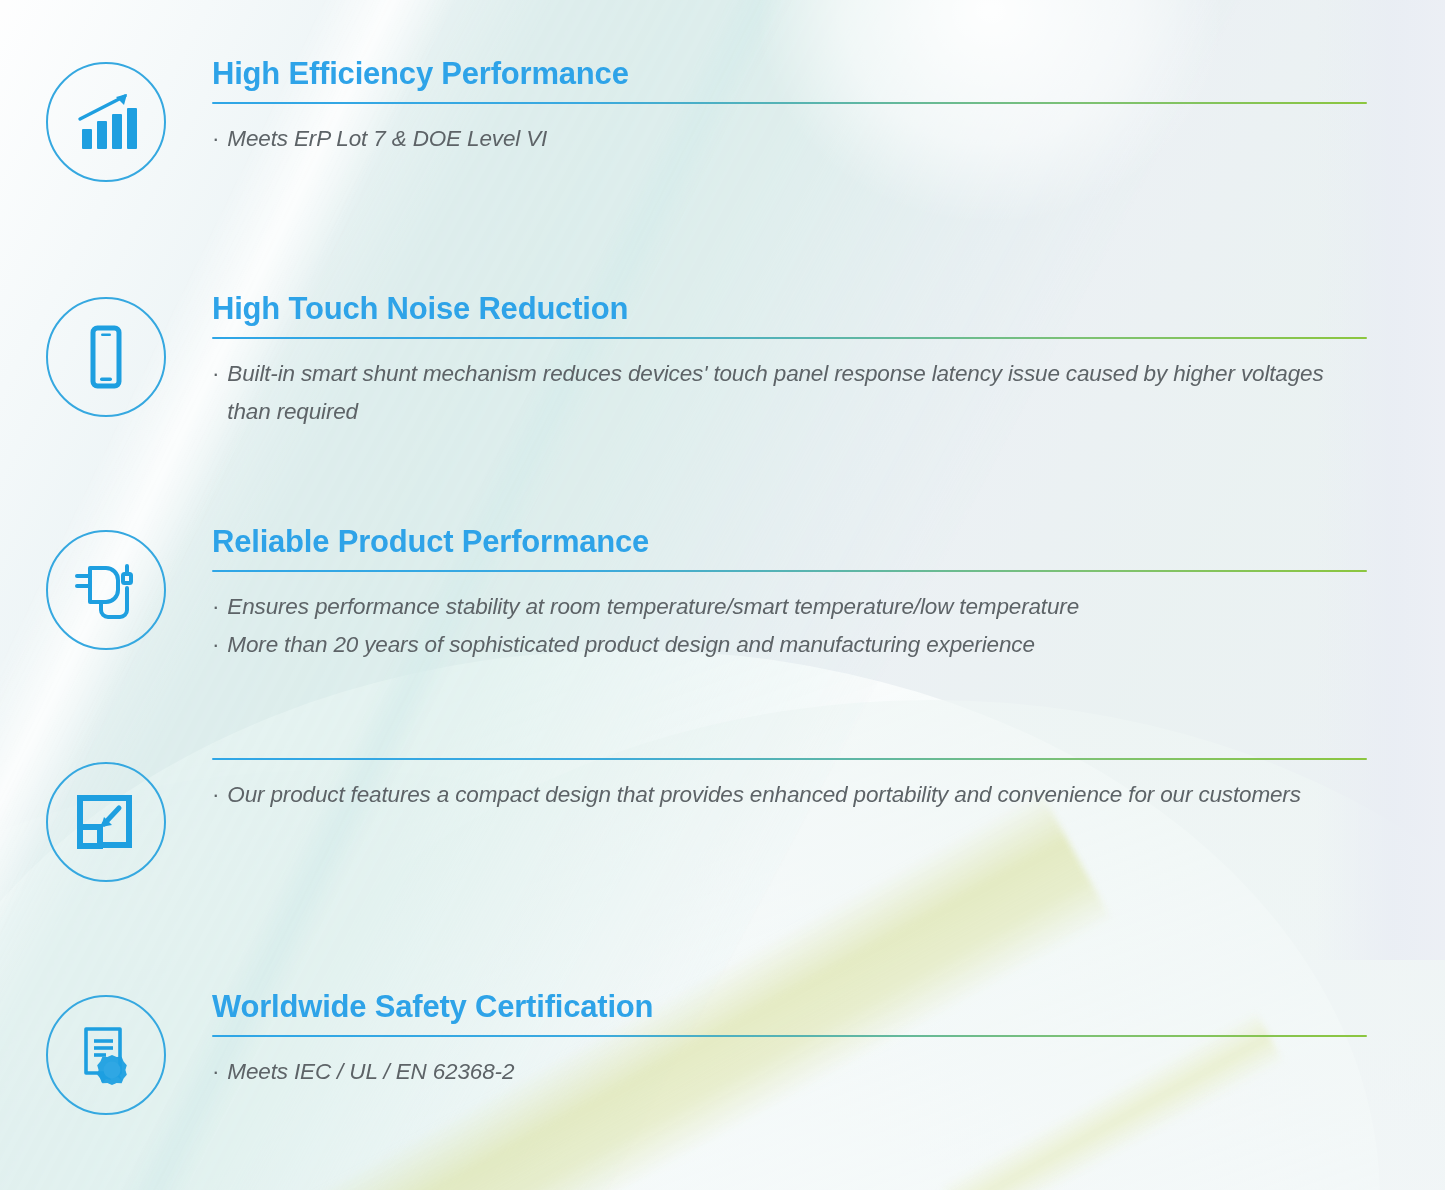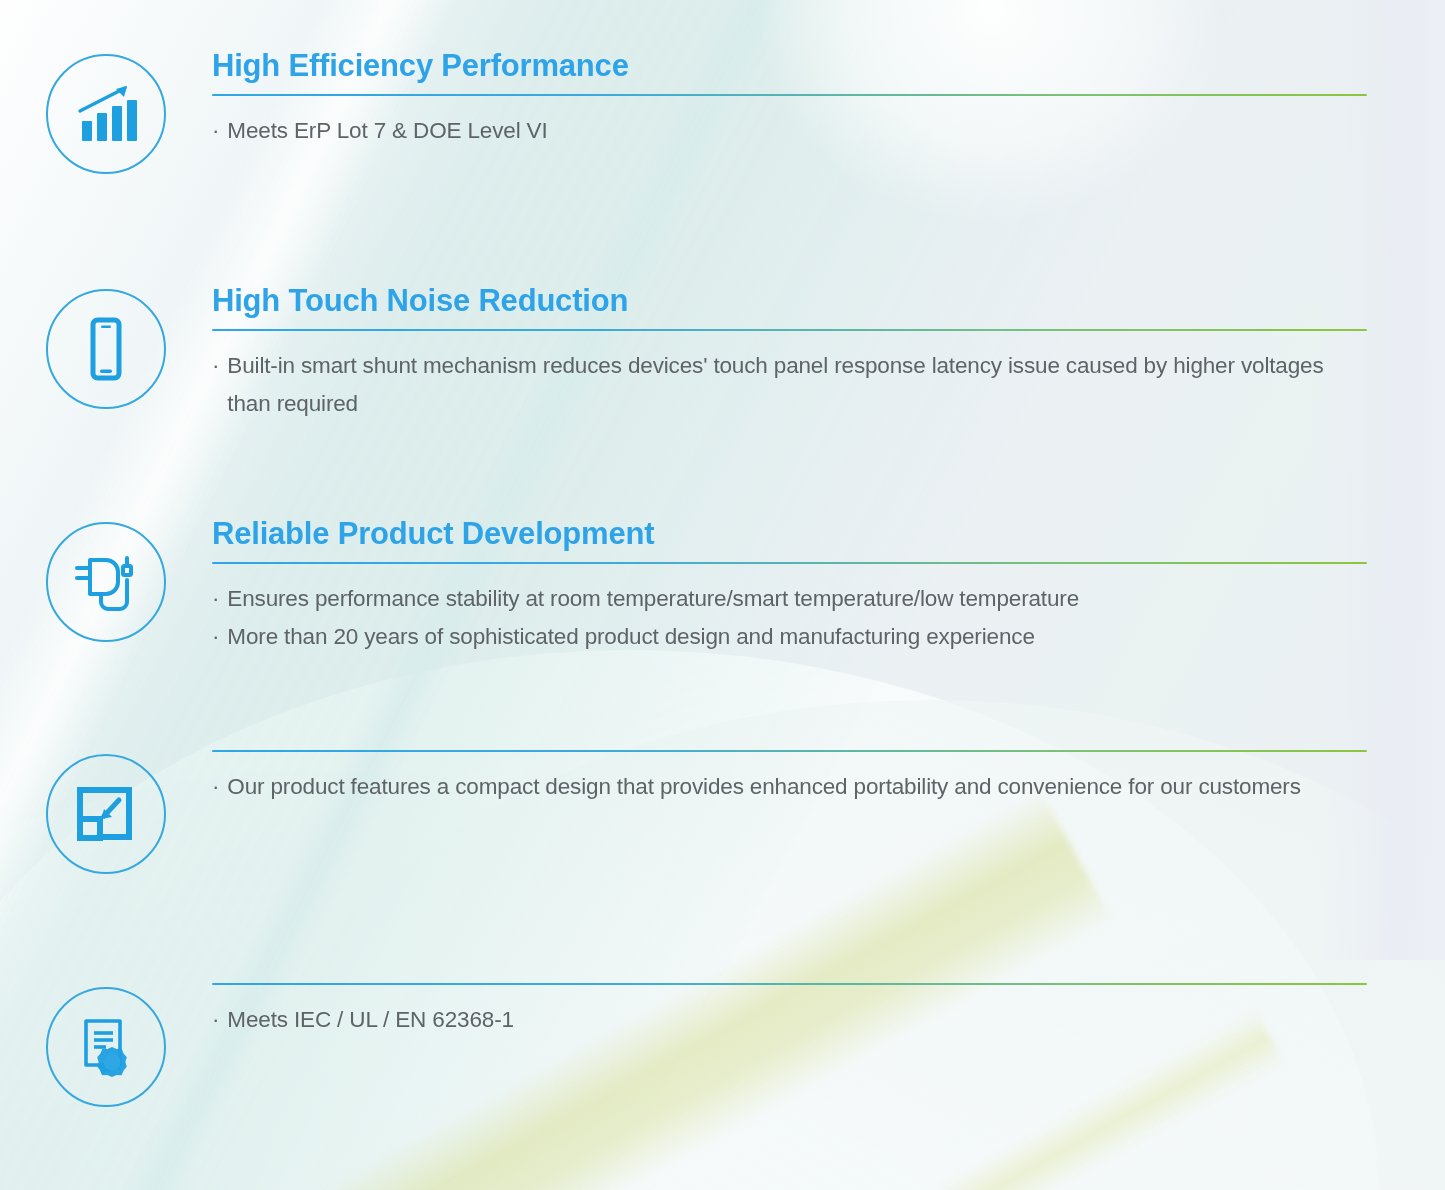--- a/index.html
+++ b/index.html
@@ -181,20 +181,21 @@
     position: relative;
     z-index: 5;
     padding: 0;
   }
   .feature {
     position: absolute;
     left: 0;
     width: 1445px;
     display: flex;
     align-items: flex-start;
+    margin-top: 8px;
   }
   .icon-wrap {
     width: 212px;
     flex: 0 0 212px;
     display: flex;
     justify-content: center;
     padding-top: 4px;
   }
   .icon-circle {
     width: 120px;
@@ -235,21 +236,21 @@
     color: #5d6367;
     font-size: 22.5px;
     line-height: 1.72;
     letter-spacing: -0.15px;
   }
   .bullet .dot {
     flex: 0 0 auto;
     margin-right: 8px;
     color: #5d6367;
   }
-  .bullet .btext { flex: 1 1 auto; }
+  .bullet .btext { flex: 1 1 auto; font-style: italic; }
 </style>
 </head>
 <body>
 
 <div class="page">
 
   <div class="bg-layer bg-wash-a"></div>
   <div class="bg-layer">
     <div class="bg-sweep"></div>
     <div class="bg-sweep-2"></div>
@@ -325,21 +326,21 @@
               <line x1="9" y1="24" x2="21" y2="24"></line>
               <line x1="9" y1="34" x2="21" y2="34"></line>
               <path d="M33 50 v8 a7 7 0 0 0 7 7 h12 a7 7 0 0 0 7 -7 v-22"></path>
               <rect x="55" y="22" width="8" height="9" rx="1.5"></rect>
               <line x1="59" y1="14" x2="59" y2="22"></line>
             </g>
           </svg>
         </div>
       </div>
       <div class="feature-body">
-        <div class="feature-title">Reliable Product Development</div>
+        <div class="feature-title">Reliable Product Performance</div>
         <div class="divider"></div>
         <div class="bullets">
           <div class="bullet">
             <span class="dot">·</span>
             <span class="btext">Ensures performance stability at room temperature/smart temperature/low temperature</span>
           </div>
           <div class="bullet">
             <span class="dot">·</span>
             <span class="btext">More than 20 years of sophisticated product  design and manufacturing experience</span>
           </div>
@@ -389,24 +390,25 @@
             </g>
             <g>
               <path d="M42 36 l4.6 2.0 l5.0 -0.2 l2.0 4.6 l3.2 3.8 l-1.4 4.8 l1.4 4.8 l-3.2 3.8 l-2.0 4.6 l-5.0 -0.2 l-4.6 2.0 l-4.6 -2.0 l-5.0 0.2 l-2.0 -4.6 l-3.2 -3.8 l1.4 -4.8 l-1.4 -4.8 l3.2 -3.8 l2.0 -4.6 l5.0 0.2 z" fill="#1e9fe0" opacity="0.95"></path>
               <circle cx="42" cy="51" r="8.5" fill="#ffffff" opacity="0.0"></circle>
               <circle cx="42" cy="51" r="8.5" fill="#2fa7e4"></circle>
             </g>
           </svg>
         </div>
       </div>
       <div class="feature-body">
+        <div class="feature-title">Worldwide Safety Certification</div>
         <div class="divider"></div>
         <div class="bullets">
           <div class="bullet">
             <span class="dot">·</span>
-            <span class="btext">Meets IEC / UL / EN 62368-1</span>
+            <span class="btext">Meets IEC / UL / EN 62368-2</span>
           </div>
         </div>
       </div>
     </div>
 
   </div>
 </div>
 
 </body></html>

